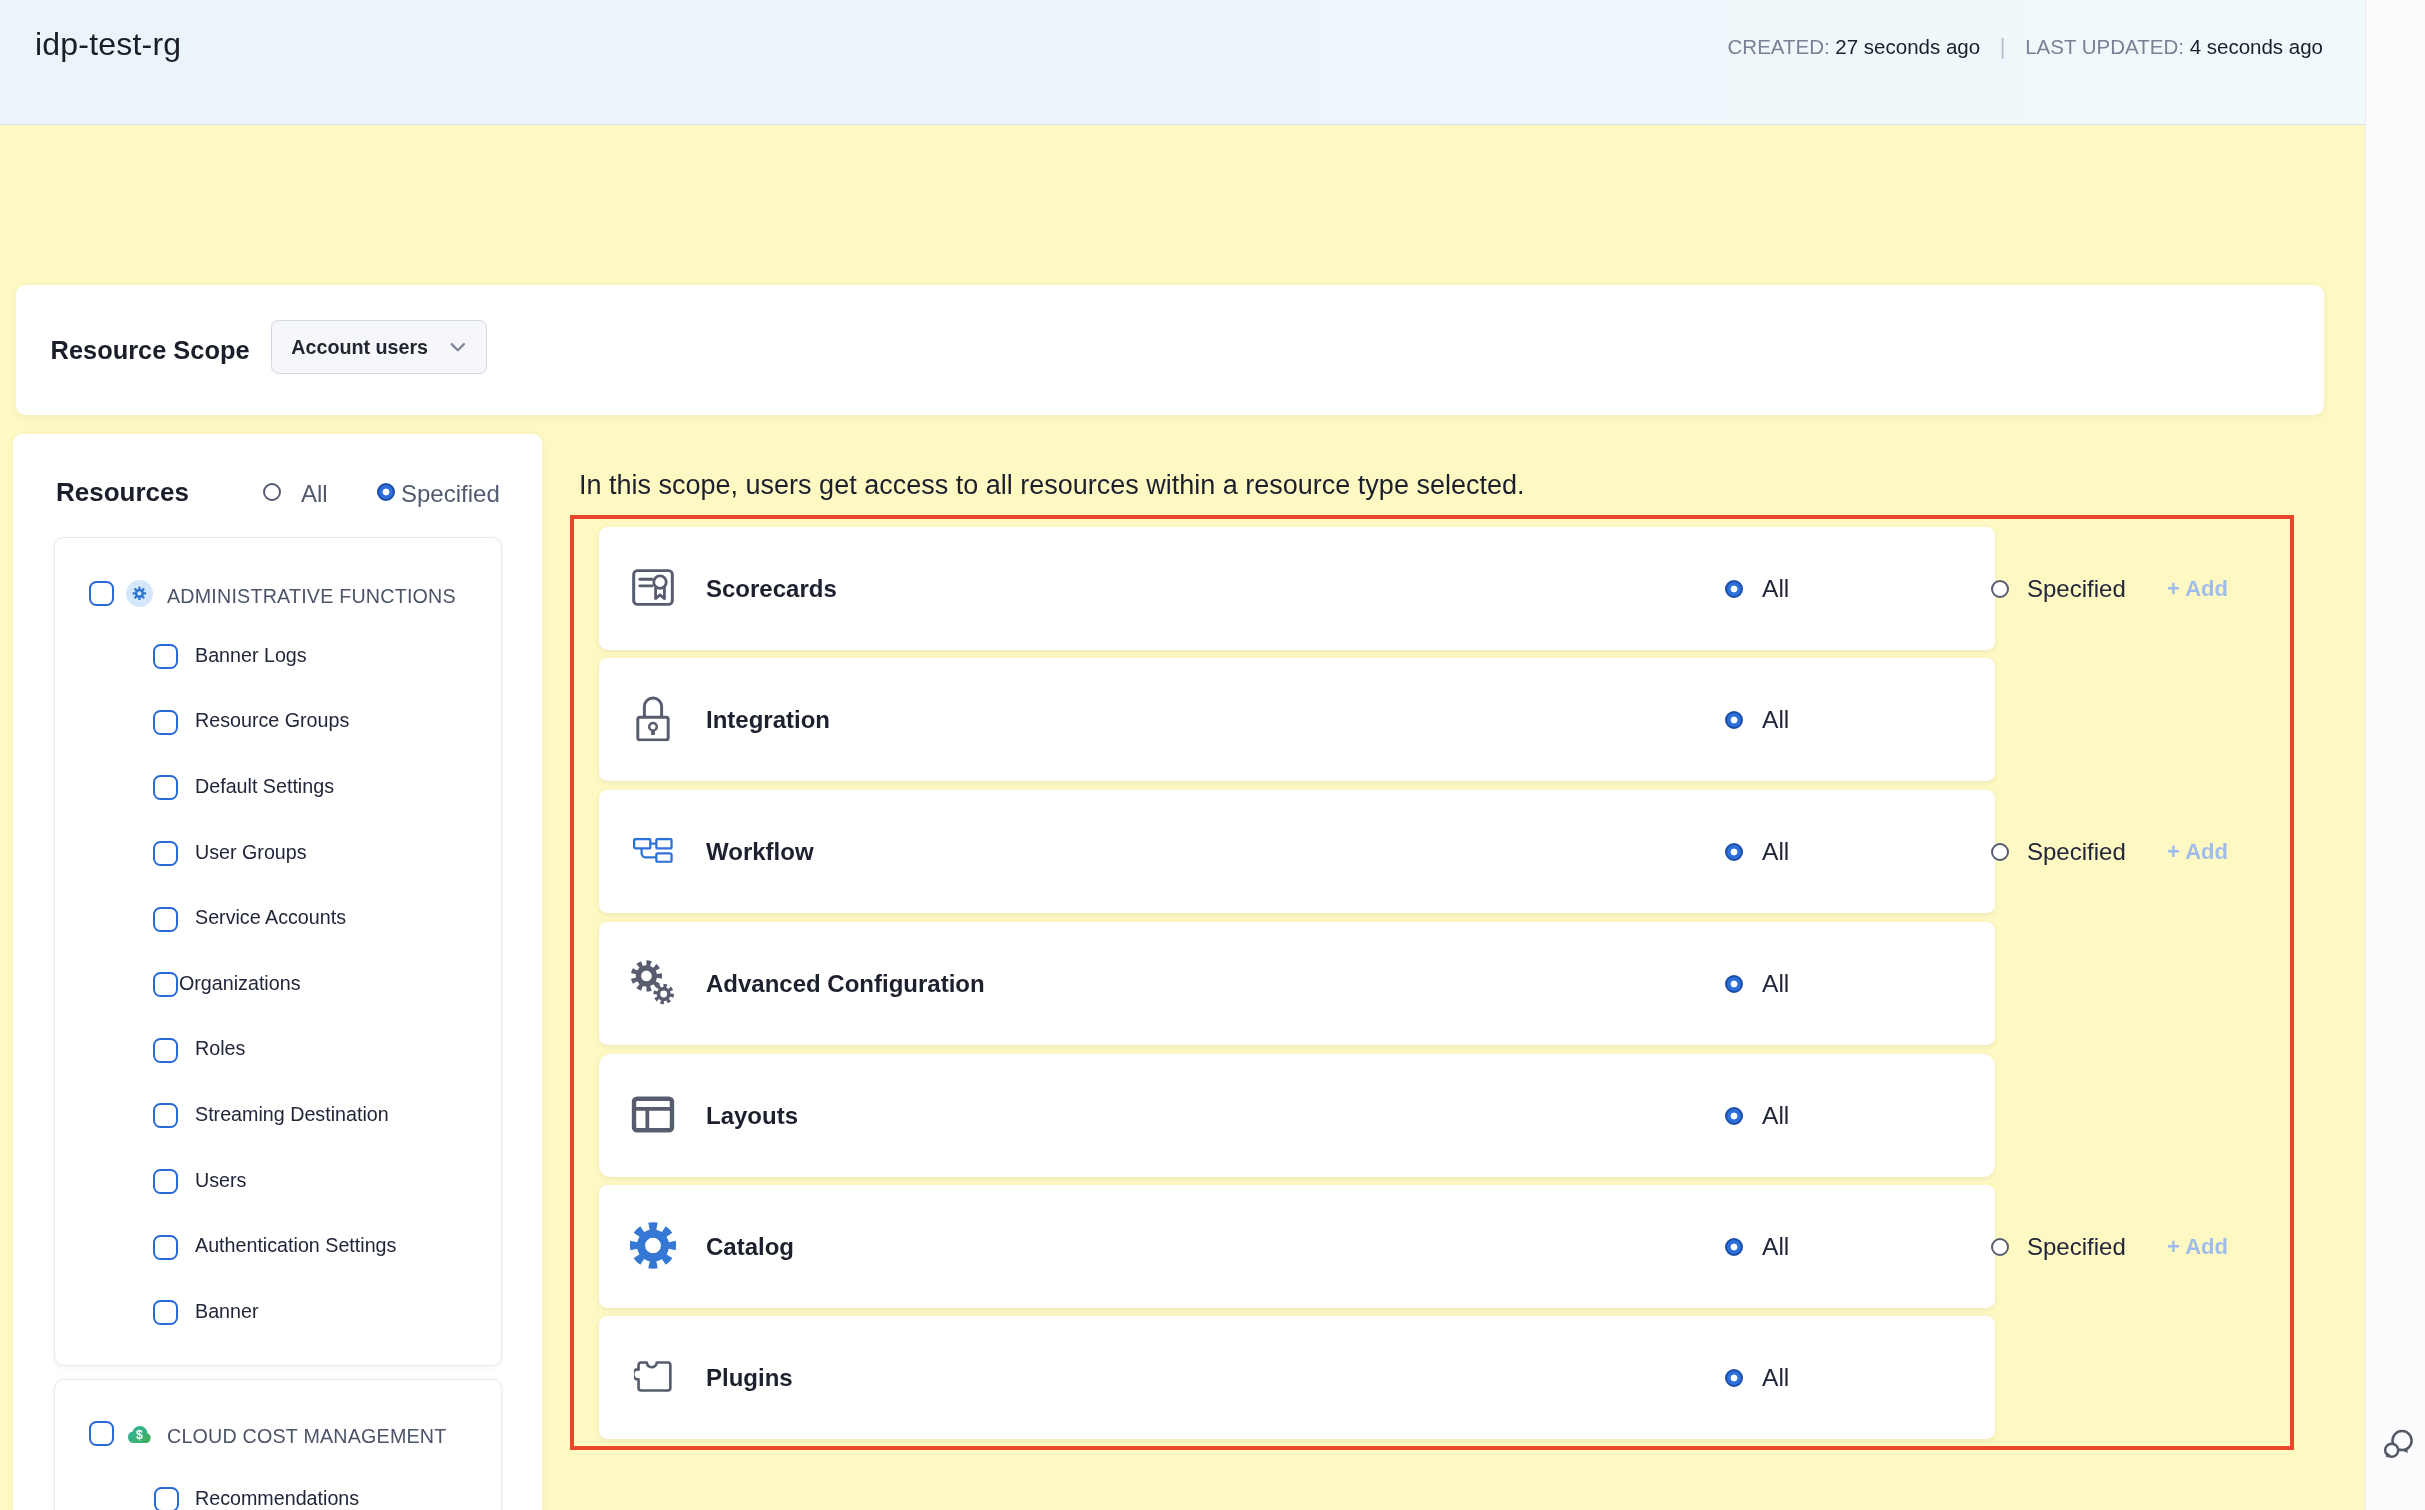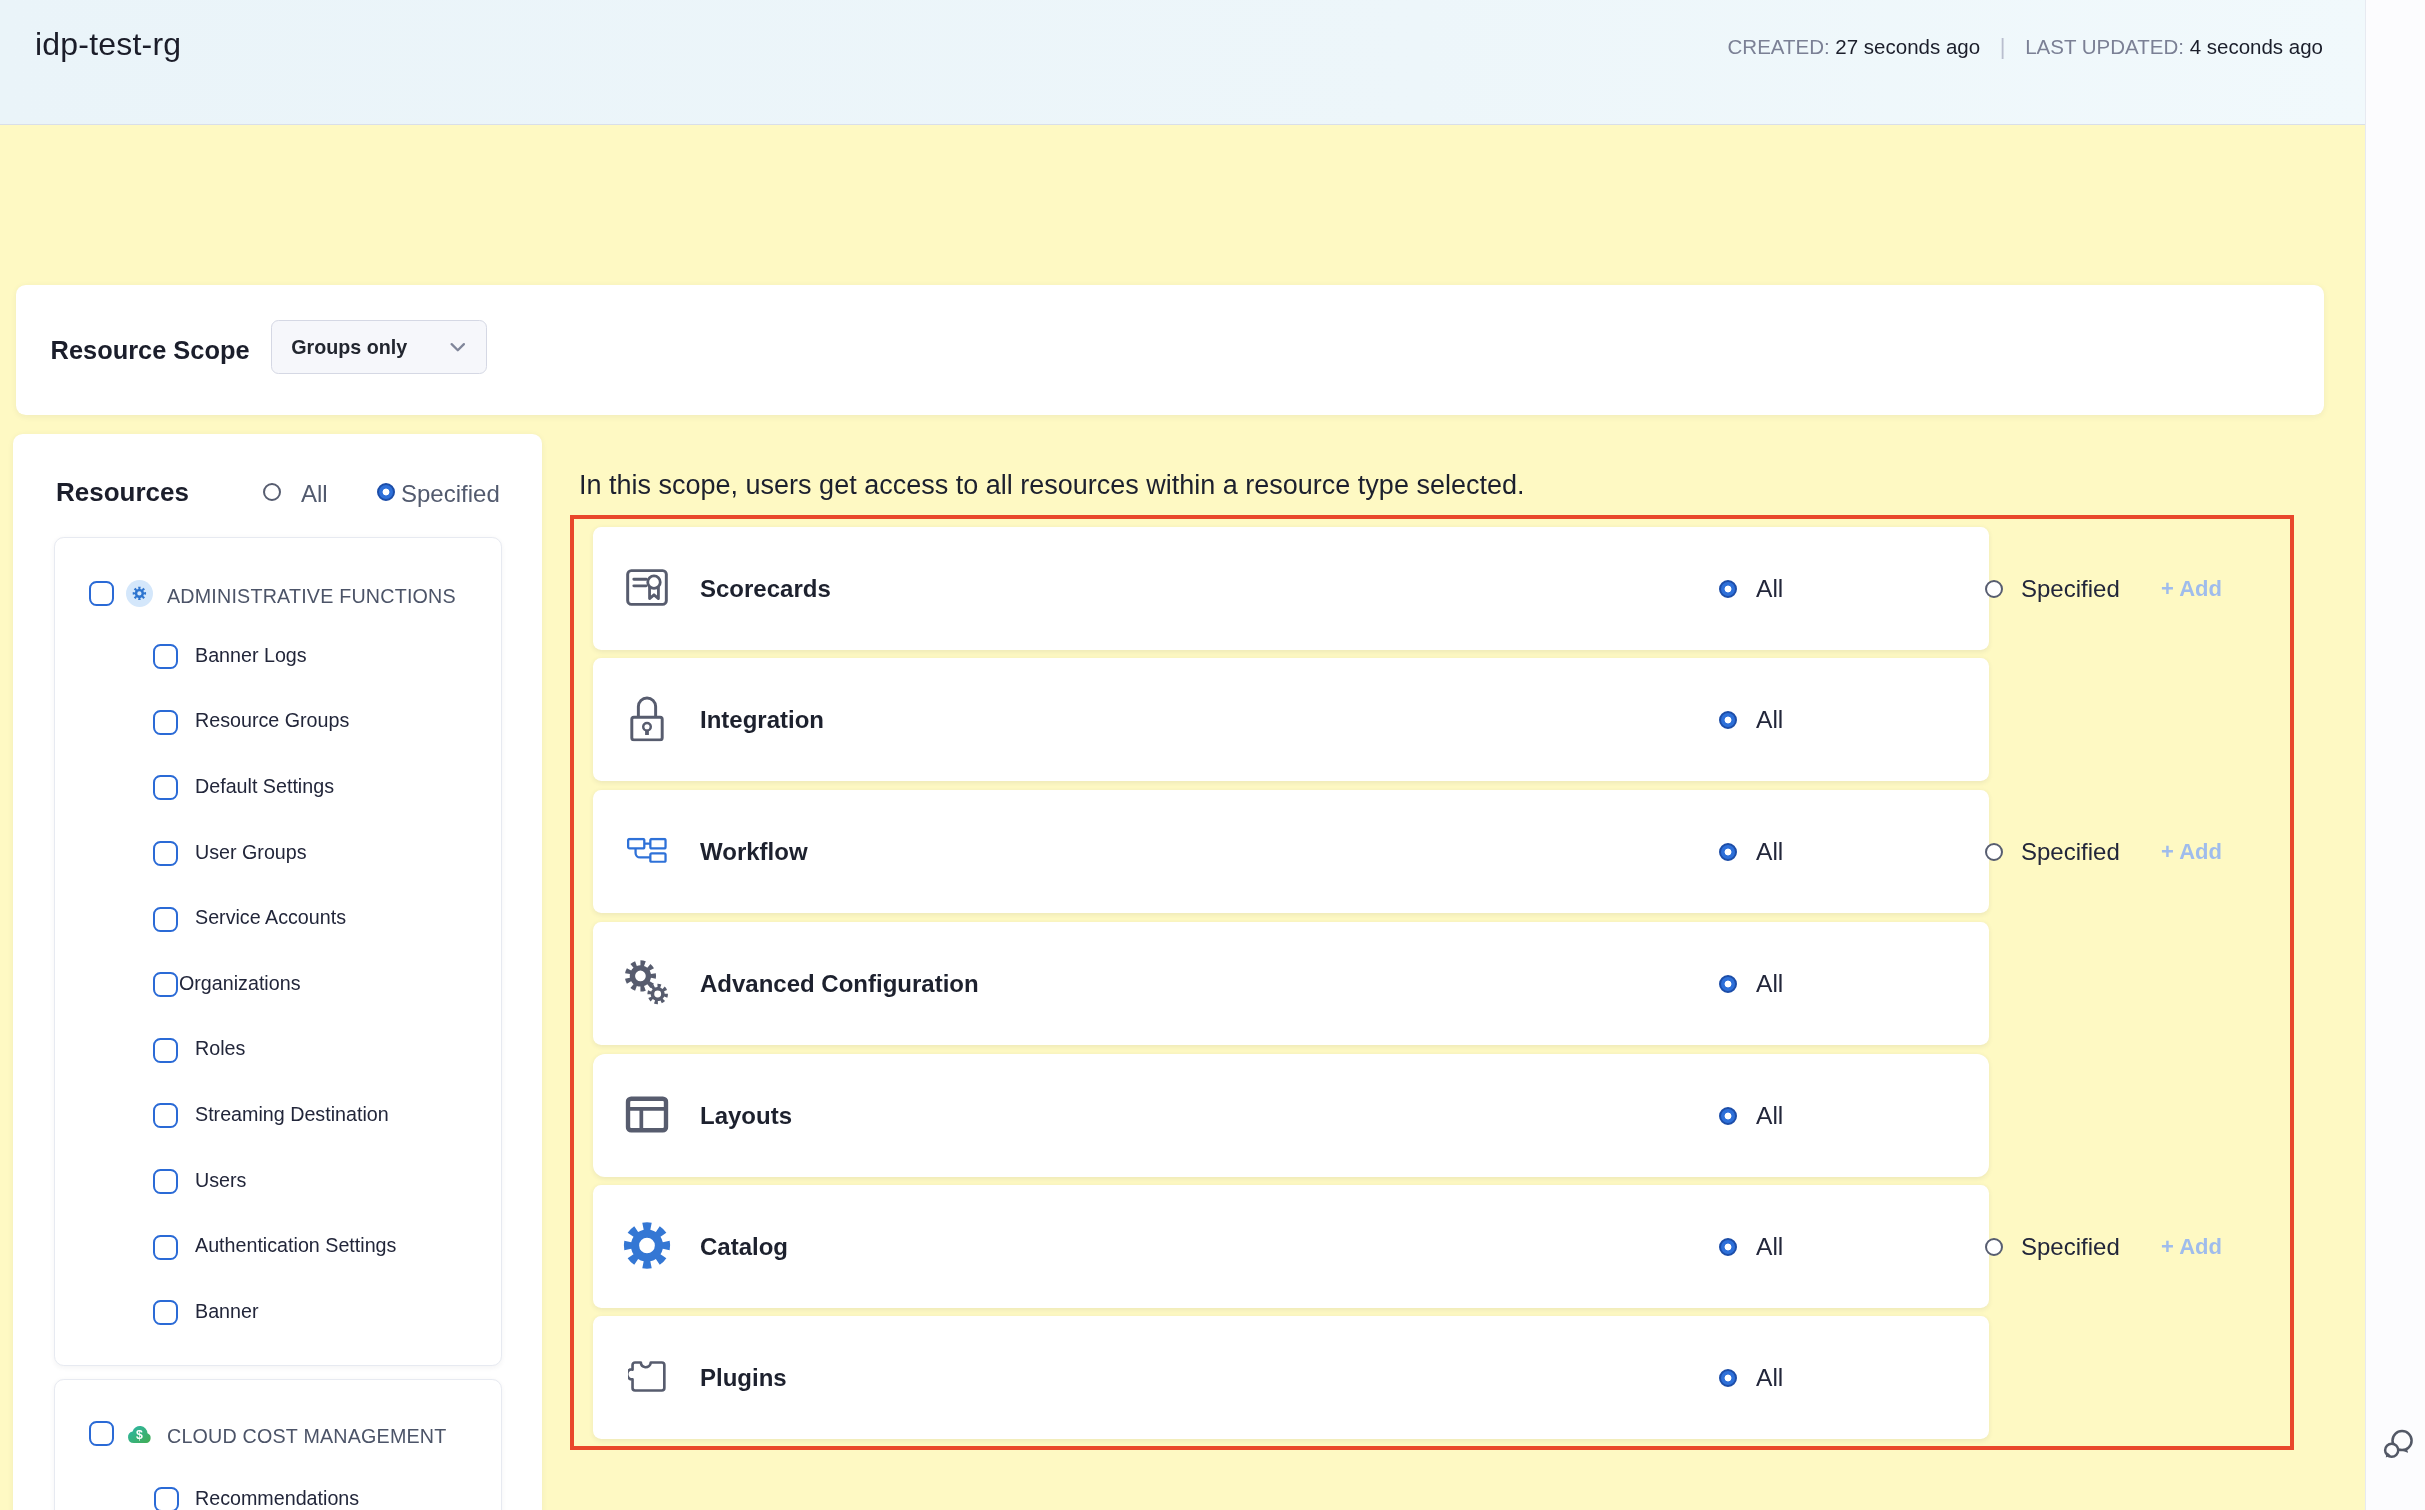--- a/index.html
+++ b/index.html
@@ -38,42 +38,42 @@
 .icard{position:absolute;left:41px;width:448px;background:#ffffff;border:1.6px solid #e7eaf1;border-radius:9.8px;box-shadow:0 1.6px 4.9px rgba(40,41,61,0.05);text-decoration:underline;}
 .icard1{top:103px;height:829px;}
 .icard2{top:945px;height:328px;}
 .cb{position:absolute;width:25.4px;height:25.4px;border:2.5px solid #2a6ad6;border-radius:7.4px;background:#fff;}
 .mod-h{position:absolute;font-size:19.7px;font-weight:500;color:#4c5468;letter-spacing:0.2px;white-space:nowrap;}
 .chip{position:absolute;width:27px;height:27px;border-radius:50%;background:#d4e7fb;display:flex;align-items:center;justify-content:center;}
 .item-lbl{position:absolute;font-size:19.7px;color:#22263a;white-space:nowrap;}
 
 .desc{position:absolute;left:579px;top:470px;font-size:27px;color:#1c202e;}
 .redbox{position:absolute;left:570px;top:515px;width:1724px;height:935px;border:4.9px solid #e9472b;}
-.rrow{position:absolute;left:19px;width:1396px;height:123px;background:#ffffff;border-radius:8.2px;box-shadow:0 1.6px 5.7px rgba(40,41,61,0.08);}
+.rrow{position:absolute;left:25px;width:1396px;height:123px;background:#ffffff;border-radius:8.2px;box-shadow:0 1.6px 5.7px rgba(40,41,61,0.08);}
 .rrow .icon{position:absolute;left:54px;top:50%;transform:translate(-50%,-50%);}
 .rrow .name{position:absolute;left:107px;top:50%;transform:translateY(-50%);font-size:24px;font-weight:700;color:#1d212e;white-space:nowrap;}
 .rrow .r-all{position:absolute;left:1126px;top:50%;margin-top:-9px;}
 .rrow .all-lbl{position:absolute;left:1163px;top:50%;transform:translateY(-50%);font-size:24.6px;color:#22263a;}
 .rrow .r-spec{position:absolute;left:1392px;top:50%;margin-top:-9px;}
 .rrow .spec-lbl{position:absolute;left:1428px;top:50%;transform:translateY(-50%);font-size:24px;color:#22263a;}
 .rrow .add{position:absolute;left:1568px;top:50%;transform:translateY(-50%);font-size:22px;font-weight:700;color:#9fbcec;white-space:nowrap;}
 .chat{position:absolute;left:2381px;top:1428px;}
 </style>
 </head>
 <body>
 <div class="page">
   <div class="rightstrip"></div>
   <div class="header">
     <div class="title">idp-test-rg</div>
     <div class="meta"><span class="lbl">CREATED: </span><span>27 seconds ago</span><span class="sep">|</span><span class="lbl">LAST UPDATED: </span><span>4 seconds ago</span></div>
   </div>
   <div class="rscard">
     <div class="h">Resource Scope</div>
     <div class="dropdown">
-        <span class="t">Groups only</span>
+        <span class="t">Account users</span>
         <svg width="15.6" height="9.8" viewBox="0 0 19 12">
           <path d="M2 2.5 L9.5 10 L17 2.5" fill="none" stroke="#80869a" stroke-width="2.8" stroke-linecap="round" stroke-linejoin="round"></path>
         </svg>
       </div>
   </div>
   <div class="leftpanel">
     <div class="res-h">Resources</div>
     <span class="radio lp-radio-all"></span>
     <span class="lp-lbl" style="left:288px;">All</span>
     <span class="radio sel lp-radio-spec"></span>

